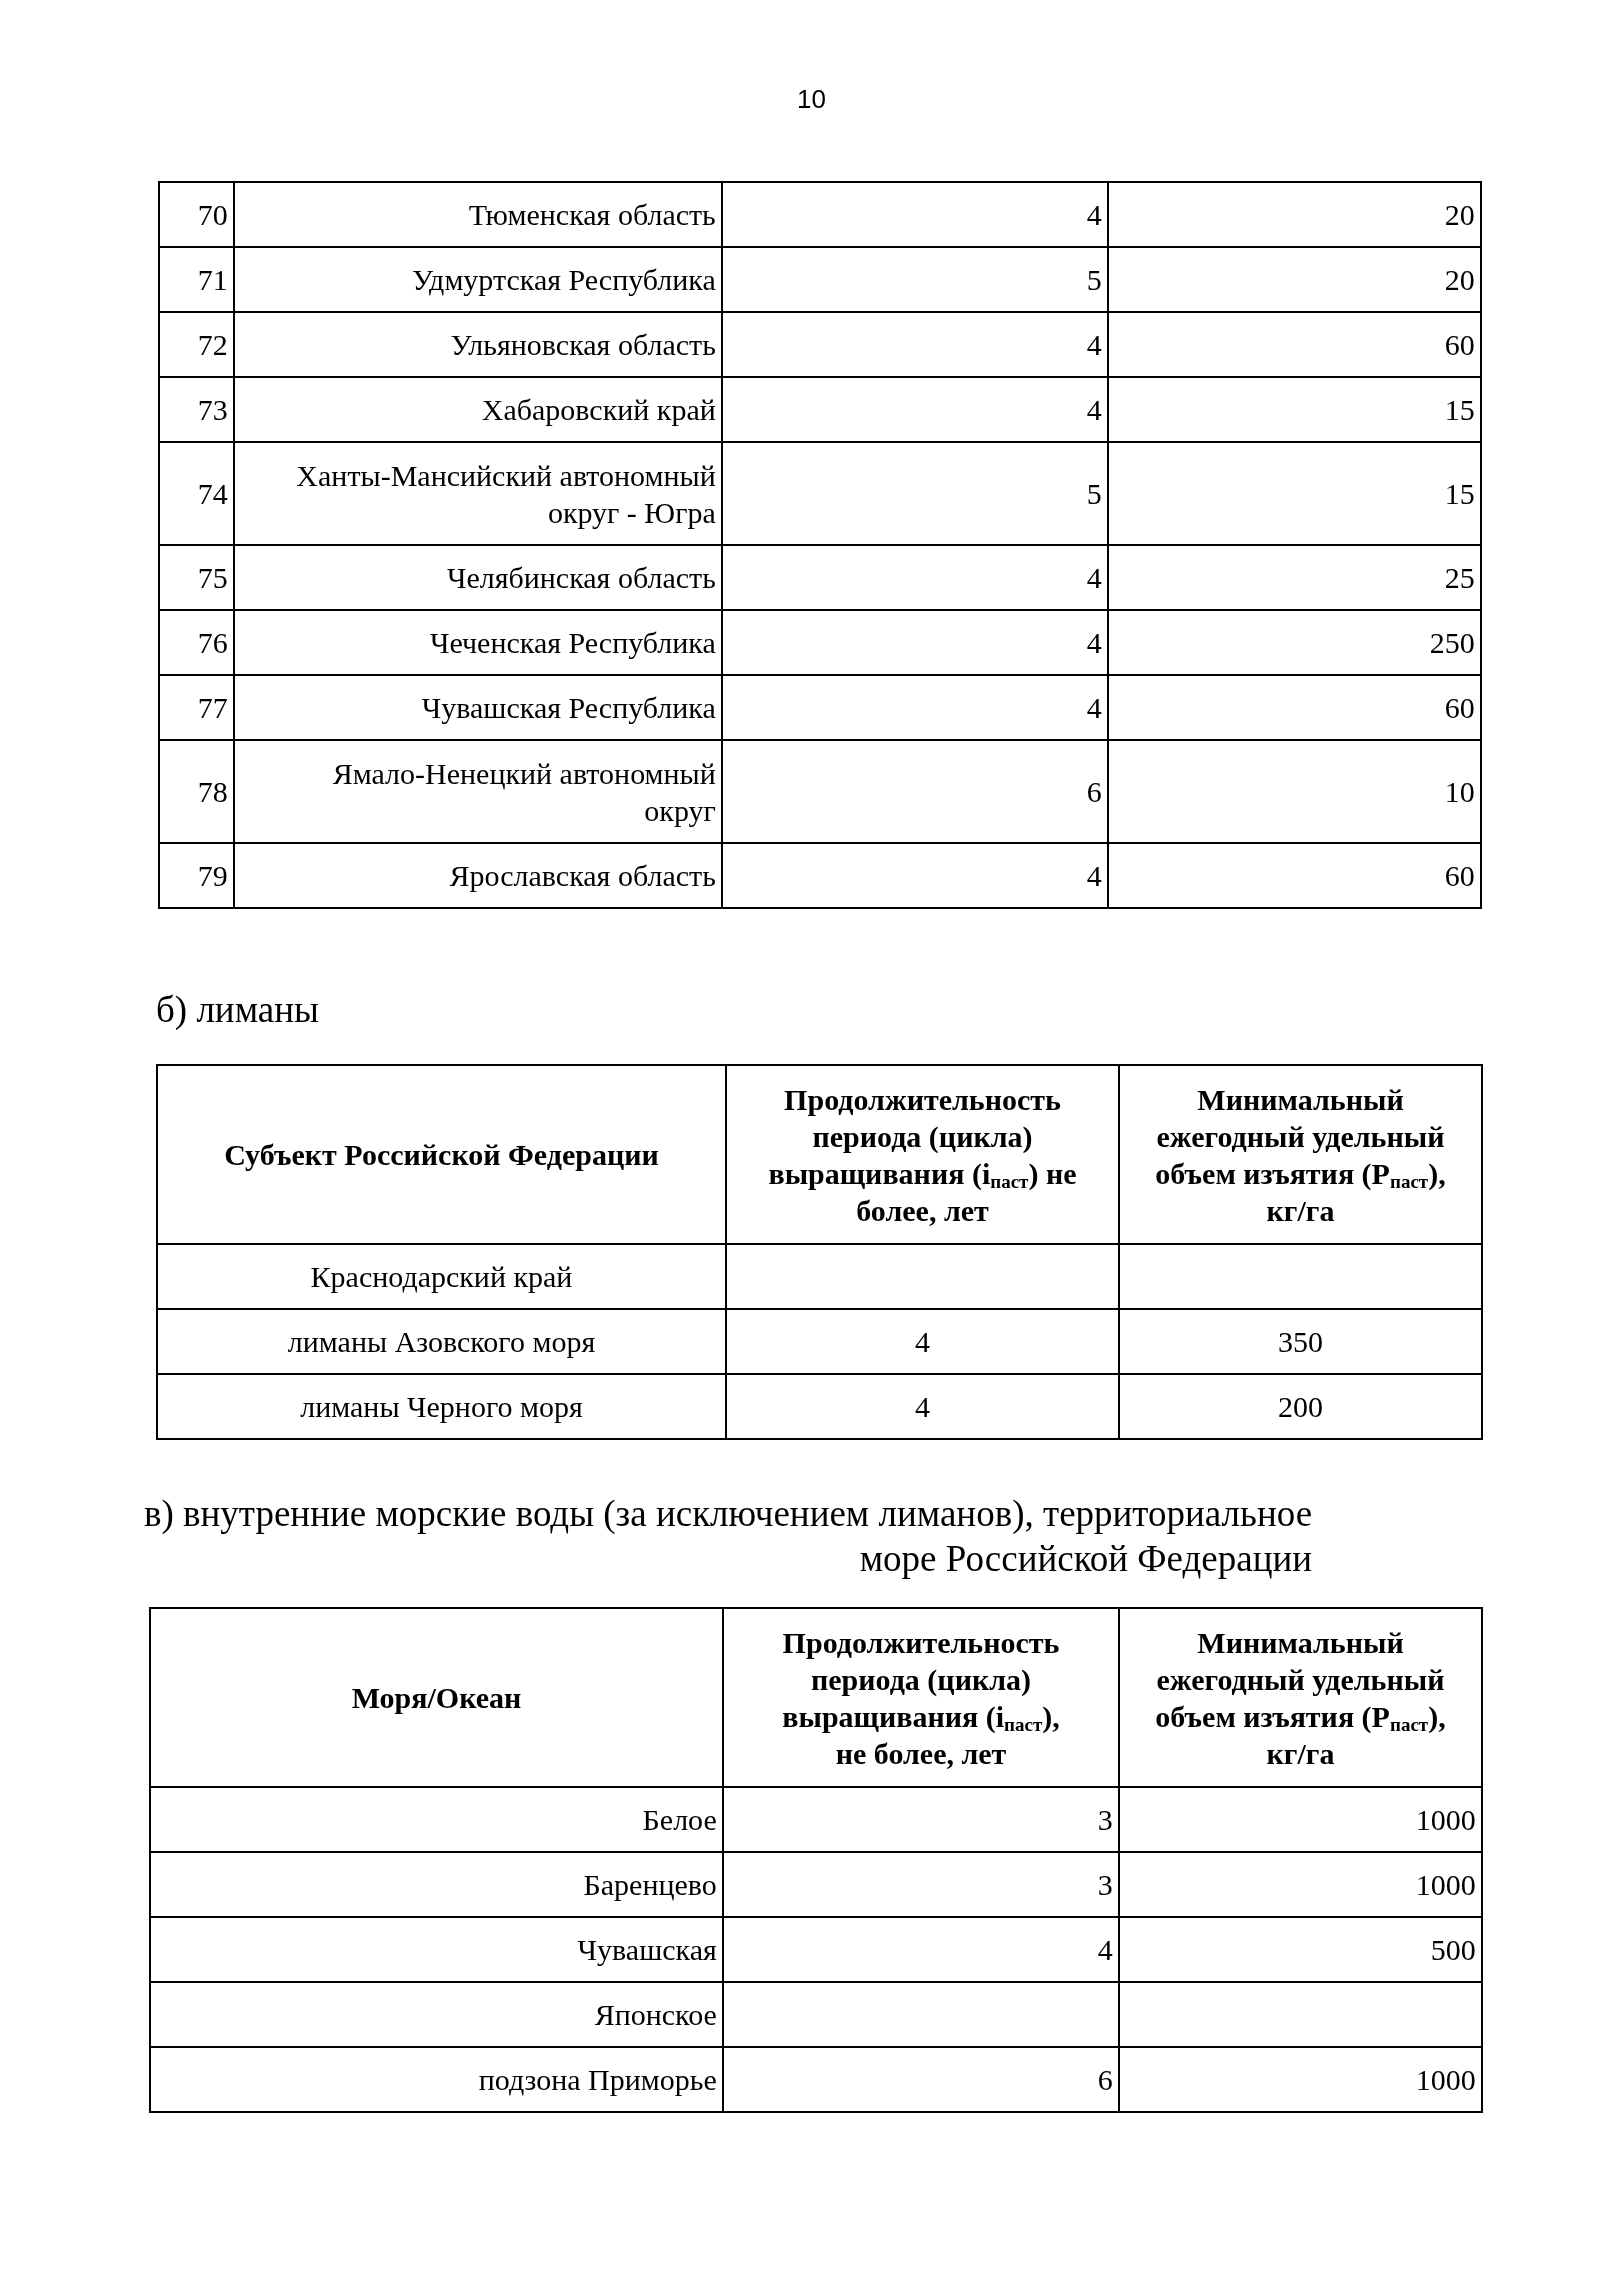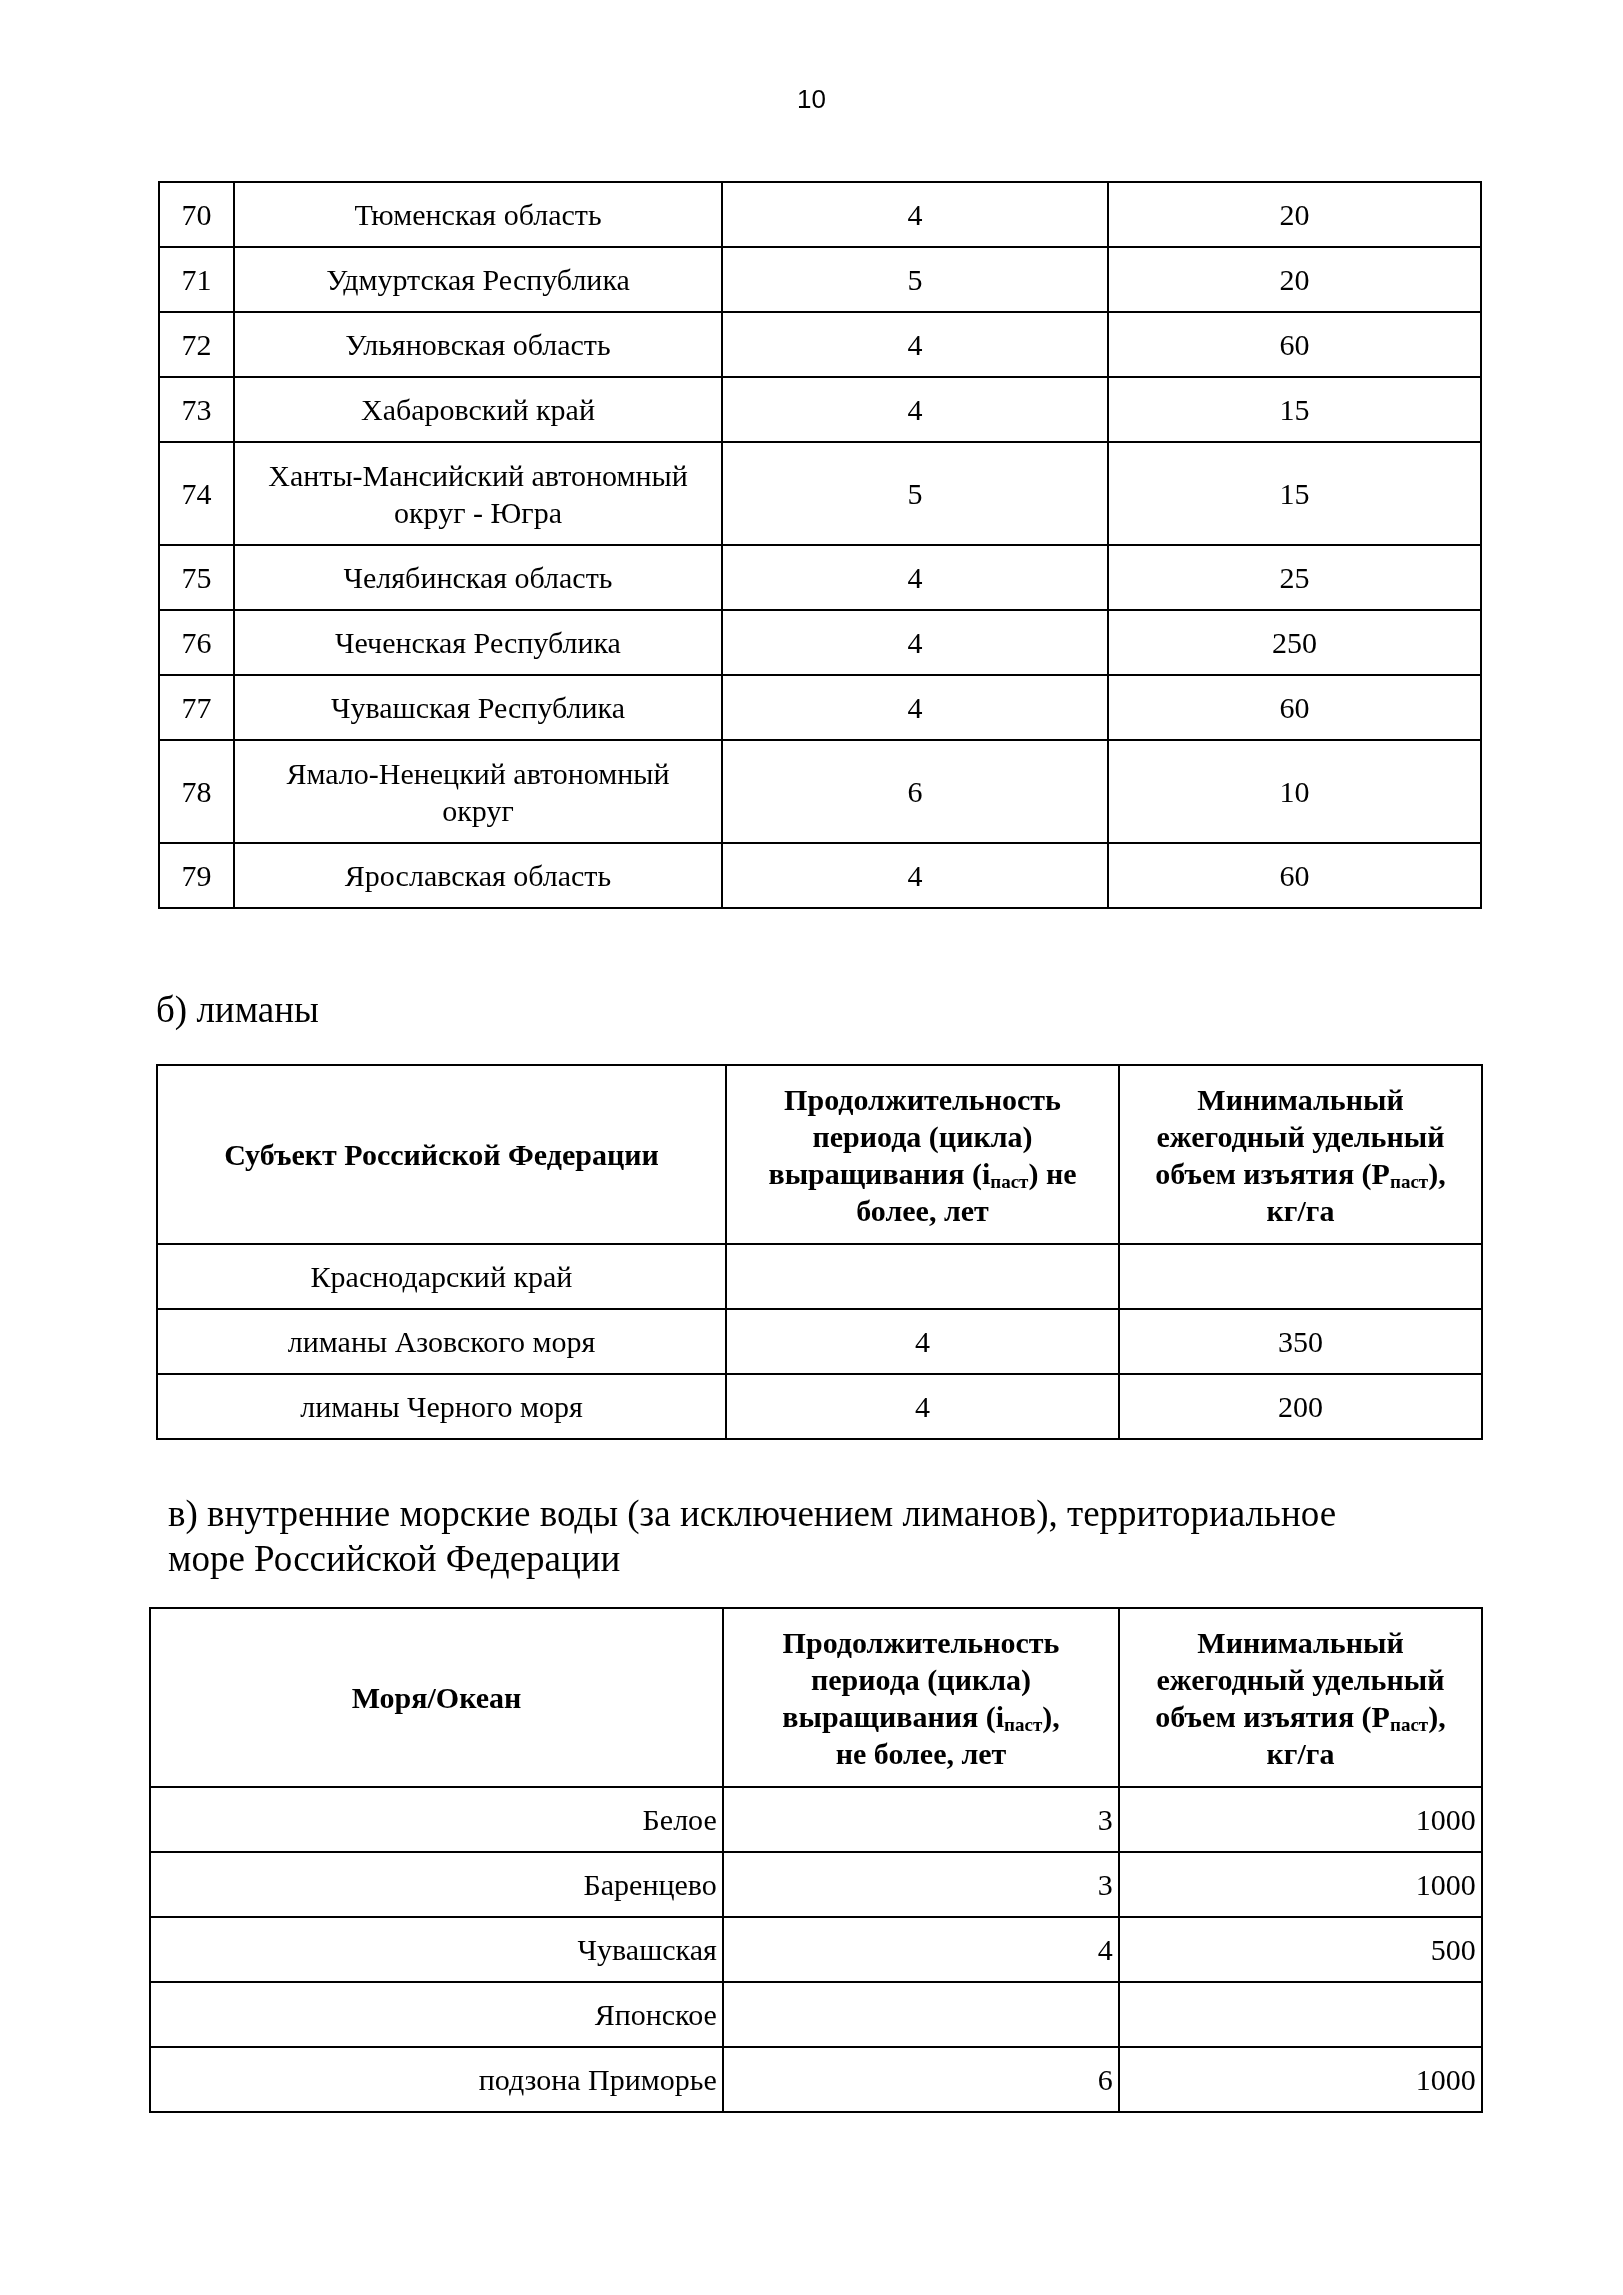--- a/index.html
+++ b/index.html
@@ -19,21 +19,21 @@
     font-size: 30px; line-height: 37px; padding: 0 5.2px; font-weight: normal;
   }
   th { font-weight: bold; line-height: 37px; }
   sub { font-size: 19px; vertical-align: -3.9px; line-height: 0; }
   .left { text-align: left; padding-left: 6.5px; margin-top: 36px; }
   .section-label {
     position: absolute; font-size: 37px; line-height: 45px;
   }
   
   #t1 { left: 158px; top: 181px; width: 1322px; }
-  #t1 td { height: 63px; }
+  #t1 td { height: 63px; text-align: right; }
   #t1 tr.tall td { height: 101px; }
   
   #t2 { left: 156px; top: 1064px; width: 1325px; }
   #t2 th { height: 177px; }
   #t2 td { height: 63px; }
   
   #t3 { left: 149px; top: 1607px; width: 1332px; }
   #t3 th { height: 177px; }
   #t3 td { height: 63px; text-align: right; }
 </style>
@@ -156,21 +156,21 @@
       <td>350</td>
     </tr>
     <tr>
       <td>лиманы Черного моря</td>
       <td>4</td>
       <td>200</td>
     </tr>
   </tbody>
 </table>
 
-<div class="section-label" style="left:168px; top:1491px;">
+<div class="section-label" style="left:144px; top:1491px;text-align:right;">
   <span>в) внутренние морские воды (за исключением лиманов), территориальное</span><br>
   <span>море Российской Федерации</span>
 </div>
 
 <table id="t3">
   <colgroup>
       <col style="width:573px">
       <col style="width:396px">
       <col style="width:363px">
     </colgroup>

